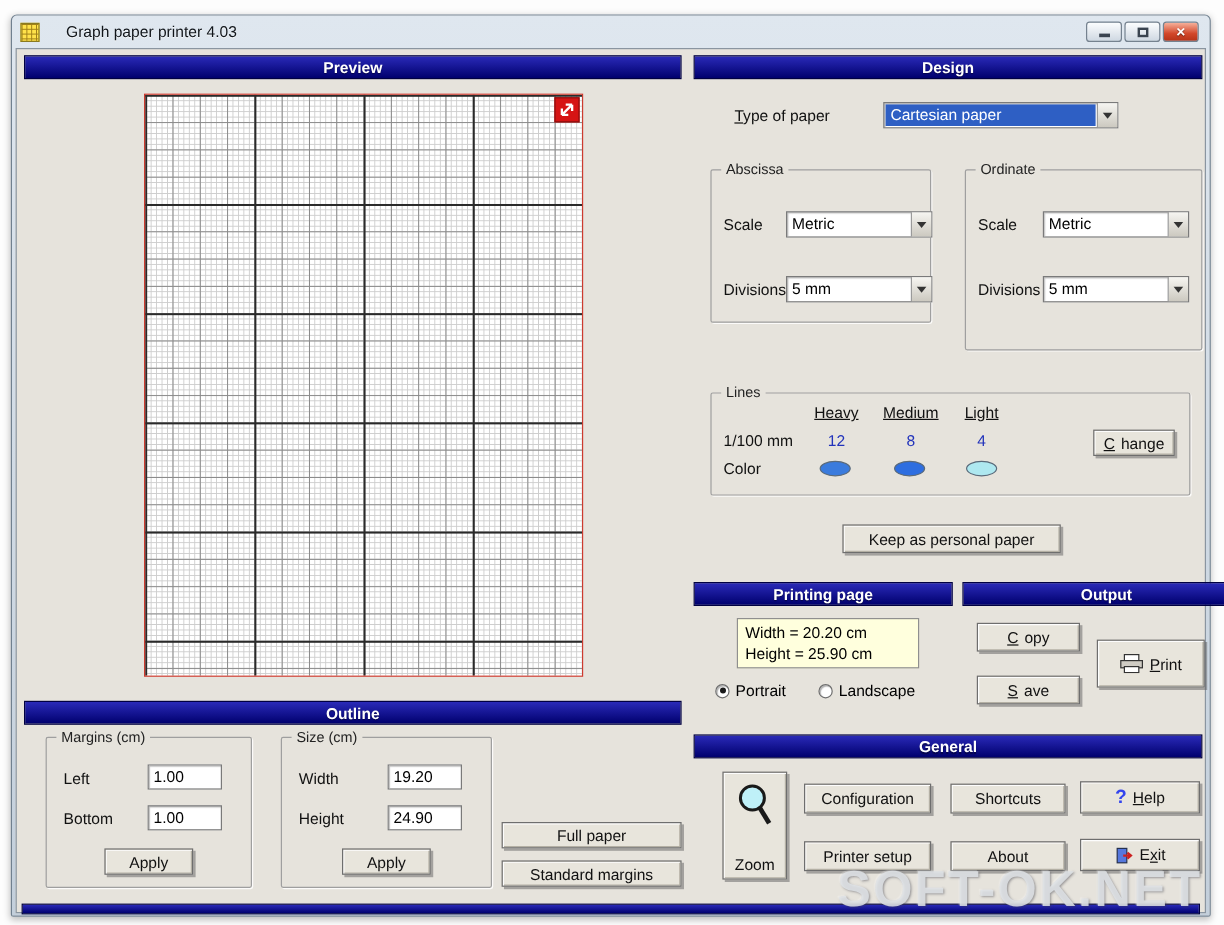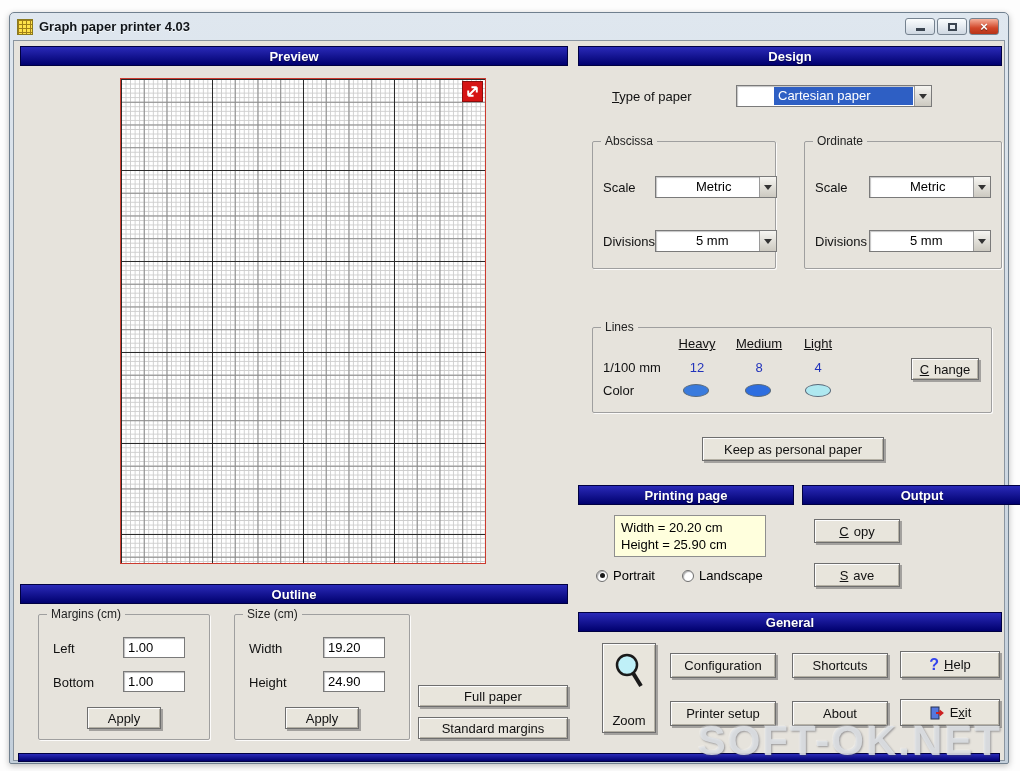--- a/index.html
+++ b/index.html
@@ -8,21 +8,21 @@
   .abs { position:absolute; }
 
   
   .frame { position:absolute; left:9px; top:12px; width:1000px; height:752px;
     background:linear-gradient(#dfe7ef,#c3cfdb); border:1px solid #70808f;
     border-radius:5px 5px 2px 2px; padding:0 3px 3px; box-shadow:0 2px 6px rgba(0,0,0,.25); }
   .titlebar { height:27px; display:flex; align-items:center; gap:6px; padding:0 4px; }
   .app-icon { width:16px; height:16px; border:1px solid #8a7a20; background:#ffe24a;
     background-image:linear-gradient(#a08018 1px,transparent 1px),linear-gradient(90deg,#a08018 1px,transparent 1px);
     background-size:4px 4px; flex:0 0 auto; }
-  .title { font-size:13px; font-weight:bold; color:#10151a; text-shadow:0 1px 0 rgba(255,255,255,.7); flex:1; }
+  .title { font-size:13px; font-weight:normal; color:#10151a; text-shadow:0 1px 0 rgba(255,255,255,.7); flex:1;margin-left:16px; }
   .winbtns { display:flex; gap:2px; padding-right:2px; }
   .wbtn { width:30px; height:17px; border:1px solid #75828f; border-radius:3px;
     background:linear-gradient(#fbfdfe,#cfd8e2); display:flex; align-items:center; justify-content:center;
     color:#2c3640; font-size:12px; line-height:1; cursor:default; }
   .wbtn .min-glyph { width:9px; height:3px; background:#3a4450; margin-top:6px; }
   .wbtn .max-glyph { width:9px; height:8px; border:2px solid #3a4450; }
   .wbtn.close { background:linear-gradient(#f6b09a,#d2472a 60%,#b73318); color:#fff; font-weight:bold; font-size:13px; text-shadow:0 1px 1px rgba(0,0,0,.5); }
   .win-inner { position:relative; width:992px; height:721px; background:#e6e3dc; border:1px solid #8a95a0; }
   .content { position:relative; width:990px; height:719px; }
 
@@ -31,21 +31,21 @@
     font-size:13px; font-weight:bold; display:flex; align-items:center; justify-content:center;
     text-shadow:0 1px 1px rgba(0,0,0,.45); }
   .btn { background:#e8e5dc; border:1px solid #6e6e6e;
     box-shadow:inset 1px 1px 0 #fdfdfd, inset -1px -1px 0 #b4b0a4, 2px 2px 0 rgba(95,95,95,.5);
     font-size:13px; color:#111; display:flex; align-items:center; justify-content:center; gap:5px; cursor:default; white-space:nowrap; }
   .group { border:1px solid #9f9f9f; border-radius:2px; box-shadow:1px 1px 0 rgba(255,255,255,.85); }
   .group-label { position:absolute; top:-8px; left:8px; background:#e6e3dc; padding:0 4px; font-size:12px; color:#222; }
   .lbl { font-size:13px; color:#111; white-space:nowrap; }
   .field { background:#fff; border:1px solid #7a7a7a; box-shadow:inset 1px 1px 1px #bdbdbd;
     font-size:13px; padding:1px 4px; font-family:"Liberation Sans",sans-serif; }
-  .combo { display:flex; background:#fff; border:1px solid #7a7a7a; box-shadow:inset 1px 1px 1px #c4c4c4; height:22px;padding-left:36px; }
+  .combo { display:flex; background:#fff; border:1px solid #7a7a7a; box-shadow:inset 1px 1px 1px #c4c4c4; height:22px; }
   .combo-text { flex:1; font-size:13px; padding:2px 4px; white-space:nowrap; overflow:hidden; }
   .combo-text.sel { background:#2e5fc4; color:#fff; margin:1px; padding:1px 4px; }
   .combo-btn { width:17px; background:linear-gradient(#f6f5f1,#ccc9c0); border-left:1px solid #9a9a9a;
     display:flex; align-items:center; justify-content:center; }
   .tri { width:0; height:0; border:4px solid transparent; border-top:5px solid #333; margin-top:5px; }
   .ul { text-decoration:underline; }
   u { text-decoration:underline; }
   .rb { width:12px; height:12px; border-radius:50%; border:1px solid #6e6e6e; background:#fff;
     box-shadow:inset 1px 1px 1px #b0b0b0; display:inline-flex; align-items:center; justify-content:center; }
   .dot { width:5px; height:5px; border-radius:50%; background:#1a1a1a; }
@@ -150,21 +150,21 @@
           </div>
           <span class="lbl abs" style="left:10px;top:92px">Divisions</span>
           <div class="combo abs" style="left:62px;top:88px;width:122px">
             <span class="combo-text">5 mm</span>
             <span class="combo-btn">
                 <span class="tri"></span>
               </span>
           </div>
         </div>
 
-        <div class="group abs" style="left:790px;top:100px;width:198px;height:128px">
+        <div class="group abs" style="left:790px;top:100px;width:198px;height:151px">
           <span class="group-label">Ordinate</span>
           <span class="lbl abs" style="left:10px;top:38px">Scale</span>
           <div class="combo abs" style="left:64px;top:34px;width:122px">
             <span class="combo-text">Metric</span>
             <span class="combo-btn">
                 <span class="tri"></span>
               </span>
           </div>
           <span class="lbl abs" style="left:10px;top:92px">Divisions</span>
           <div class="combo abs" style="left:64px;top:88px;width:122px">
@@ -211,20 +211,28 @@
         </label>
         <label class="radio abs" style="left:668px;top:527px">
           <span class="rb"></span>
           <span>Landscape</span>
         </label>
 
         <div class="hdr abs" style="left:788px;top:444px;width:240px;height:20px">Output</div>
 
         <div class="btn abs" style="left:800px;top:478px;width:86px;height:24px"><u>C</u>opy</div>
         <div class="btn abs" style="left:800px;top:522px;width:86px;height:24px"><u>S</u>ave</div>
+        <div class="btn abs" style="left:900px;top:492px;width:90px;height:40px">
+          <svg width="20" height="16" viewBox="0 0 20 16">
+            <rect x="4" y="0.5" width="12" height="5" fill="#ffffff" stroke="#333"></rect>
+            <rect x="1" y="5.5" width="18" height="6" fill="#cfccc4" stroke="#333"></rect>
+            <rect x="4" y="10.5" width="12" height="5" fill="#ffffff" stroke="#333"></rect>
+          </svg>
+          <span><u>P</u>rint</span>
+        </div>
 
         <div class="hdr abs" style="left:564px;top:571px;width:424px;height:20px">General</div>
 
         <div class="btn abs" style="left:588px;top:602px;width:54px;height:90px;flex-direction:column;justify-content:space-between;padding:8px 0 4px">
           <svg width="34" height="40" viewBox="0 0 34 40">
             <circle cx="15" cy="13" r="10" fill="#bff0f8" stroke="#1a1a1a" stroke-width="2.5"></circle>
             <line x1="21" y1="21" x2="29" y2="34" stroke="#1a1a1a" stroke-width="4"></line>
           </svg>
           <span>Zoom</span>
         </div>

